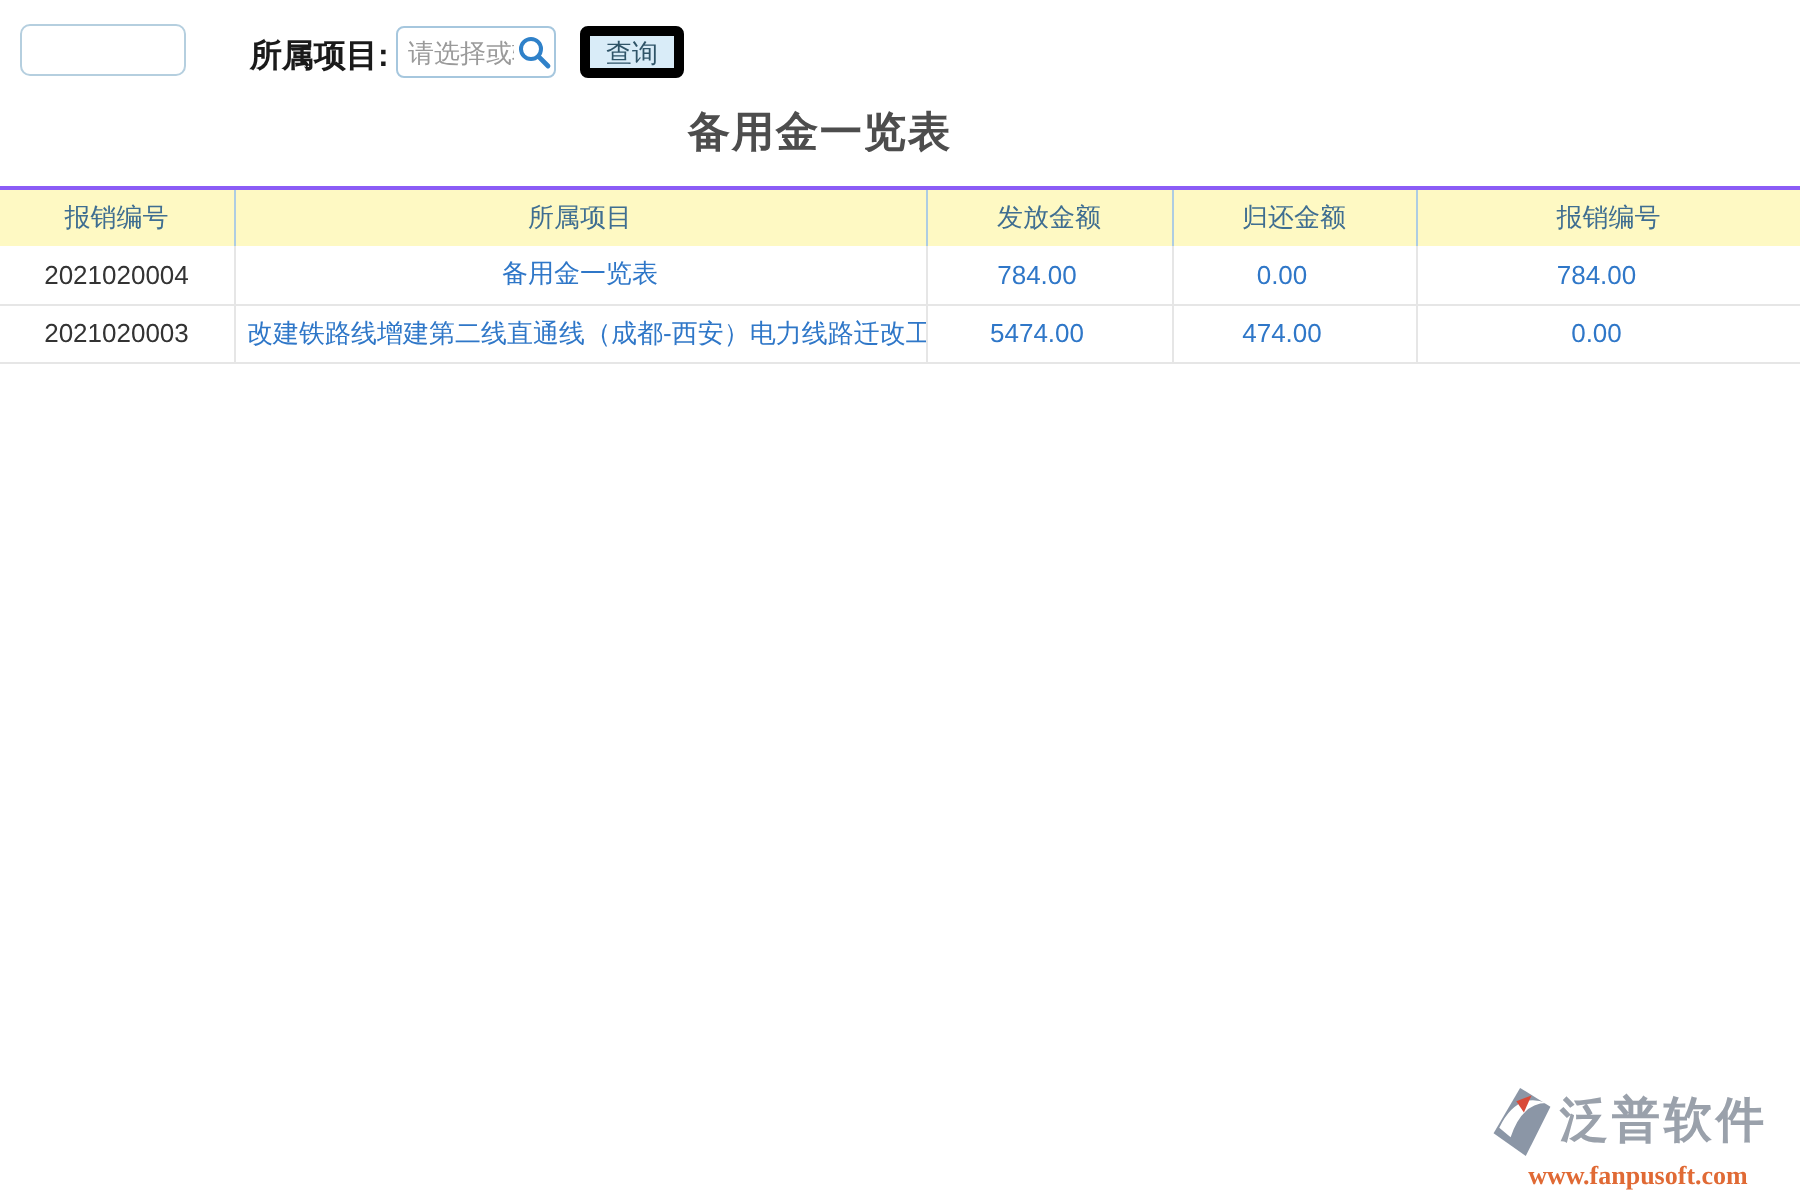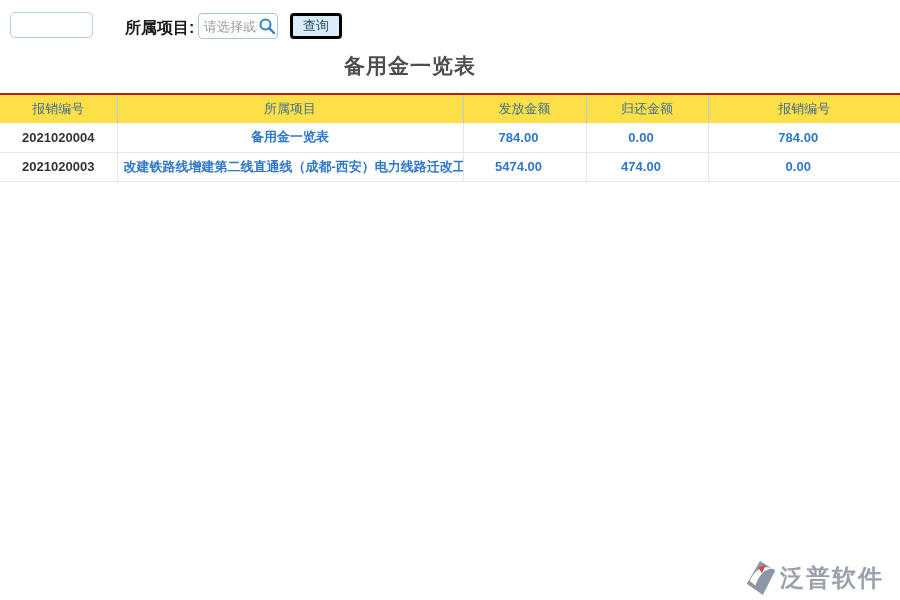--- a/index.html
+++ b/index.html
@@ -32,54 +32,54 @@
   }
   .combo input {
     border: none; outline: none; width: 58px; height: 22px;
     font-size: 13px; padding-left: 5px; color: #333; background: transparent;
   }
   .combo input::placeholder { color: #9a9a9a; }
   .combo .mag { width: 20px; height: 20px; flex: 0 0 auto; cursor: pointer; }
   .search-btn {
     position: absolute; left: 290px; top: 13px;
     width: 52px; height: 26px;
-    background: #d9ecf8; border: 3px solid #000000; border-radius: 4px;
+    background: #d9ecf8; border: 5px solid #000000; border-radius: 4px;
     font-size: 13px; color: #2f5468; cursor: pointer;
     font-family: inherit;
   }
 
   
   .page-title {
     position: absolute; top: 52px; left: 0; width: 820px;
     text-align: center;
     font-size: 21px; font-weight: bold; color: #4d4d4d;
     letter-spacing: 1px;
   }
 
   
   .grid {
     position: absolute; top: 93px; left: 0; width: 900px;
     border-collapse: collapse; table-layout: fixed;
     font-size: 13px;
   }
   .grid thead tr { height: 29px; }
   .grid thead th {
-    background: #fde047;
-    border-top: 2px solid #b91c1c;
+    background: #fef9c3;
+    border-top: 2px solid #8b5cf6;
     border-right: 1px solid #aecde2;
     color: #3f6e91; font-weight: normal;
     text-align: center; vertical-align: middle;
   }
   .grid thead th:last-child { border-right: none; }
   .grid tbody tr { height: 29px; background: #fff; }
   .grid tbody td {
     border-bottom: 1px solid #e6e6e6;
     border-right: 1px solid #e6e6e6;
     vertical-align: middle;
-    overflow: hidden; white-space: nowrap; font-weight: bold;
+    overflow: hidden; white-space: nowrap;
   }
   .grid tbody td:last-child { border-right: none; }
   td.cell-id { text-align: center; color: #333; }
   td.cell-project { text-align: center; color: #2f77c8; cursor: pointer; }
   td.cell-project.clip { text-align: left; padding-left: 6px; }
   td.cell-amount { text-align: center; padding-right: 12px; color: #2f77c8; }
 
   
   .brand {
     position: absolute; right: 6px; bottom: 4px;
@@ -153,13 +153,14 @@
 
 <div class="brand">
   <div class="brand-row">
     <svg class="brand-mark" viewBox="0 0 34 38">
       <polygon points="16,1 32,11 19,37 2,25" fill="#8b96a6"></polygon>
       <path d="M5,22 Q14,3 30,9 Q17,9 11,27 Z" fill="#ffffff"></path>
       <polygon points="14,8 22,5 18,14" fill="#d94a38"></polygon>
     </svg>
     <span class="brand-name">泛普软件</span>
   </div>
+  <div class="brand-url">www.fanpusoft.com</div>
 </div>
 
 </body></html>

